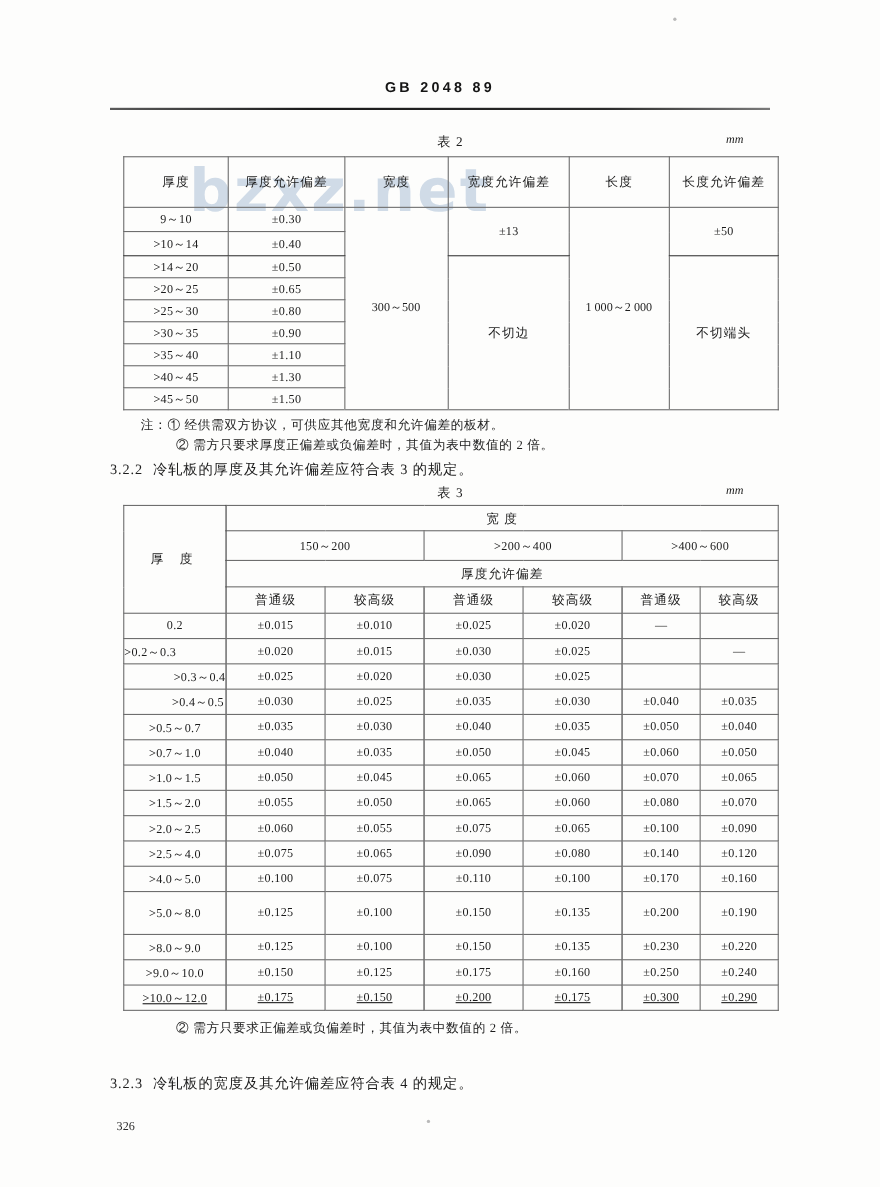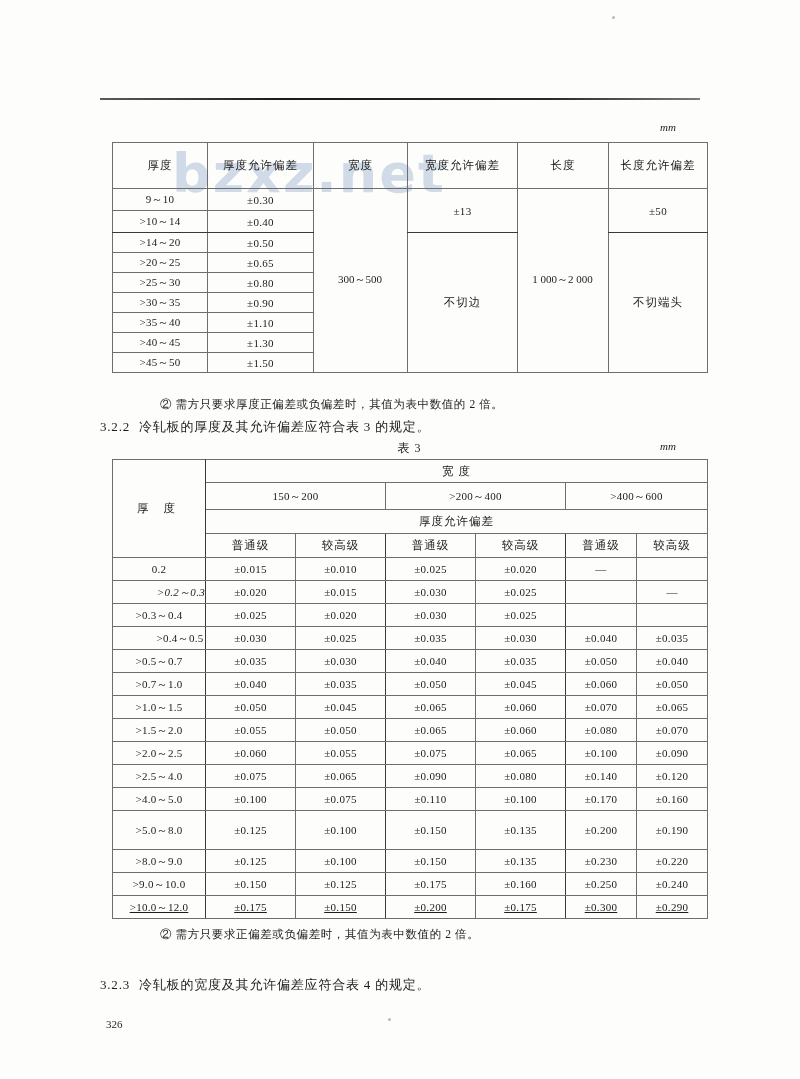--- a/index.html
+++ b/index.html
@@ -141,22 +141,24 @@
     border-radius: 50%;
   }
 </style>
 </head>
 <body>
 
 <div class="page">
 
   <div class="watermark">bzxz.net</div>
 
+  <div class="doc-header">GB  2048   89</div>
   <div class="header-rule"></div>
 
+  <div class="tbl-caption" style="top:121px;">表 2</div>
   <div class="tbl-unit" style="top:121px; left:660px;">mm</div>
 
   <table class="gb" id="table2" style="top:142px;">
     <colgroup>
       <col style="width:95px">
         <col style="width:106px">
         <col style="width:94px">
       <col style="width:110px">
         <col style="width:91px">
         <col style="width:99px">
@@ -215,20 +217,21 @@
       <tr class="outer-bot" style="height:20px;">
         <td class="num">&gt;45～50</td>
         <td class="num">±1.50</td>
       </tr>
     </tbody>
   </table>
 
   <div class="block" style="left:313px; top:272px; width:94px; text-align:center; font-size:11px;">300～500</div>
   <div class="block" style="left:517px; top:272px; width:91px; text-align:center; font-size:11px;">1 000～2 000</div>
 
+  <div class="note-line" style="left:128px; top:379px;">注：① 经供需双方协议，可供应其他宽度和允许偏差的板材。</div>
   <div class="note-line" style="left:160px; top:397px;">② 需方只要求厚度正偏差或负偏差时，其值为表中数值的 2 倍。</div>
 
   <div class="clause" style="left:100px; top:418px;">
     <span class="no">3.2.2</span><span>冷轧板的厚度及其允许偏差应符合表 3 的规定。</span>
   </div>
 
   <div class="tbl-caption" style="top:440px;">表 3</div>
   <div class="tbl-unit" style="top:440px; left:660px;">mm</div>
 
   <table class="gb" id="table3" style="top:459px;">
@@ -267,30 +270,30 @@
         <tr style="height: 23px;">
           <td class="num thick-r" style="text-align: center;">0.2</td>
           <td class="num">±0.015</td>
           <td class="num thick-r">±0.010</td>
           <td class="num">±0.025</td>
           <td class="num thick-r">±0.020</td>
           <td class="num">—</td>
           <td class="num"></td>
         </tr>
         <tr style="height: 23px;">
-          <td class="num thick-r" style="text-align: right; font-style: italic;">&gt;0.2～0.3</td>
+          <td class="num thick-r" style="text-align: left;">&gt;0.2～0.3</td>
           <td class="num">±0.020</td>
           <td class="num thick-r">±0.015</td>
           <td class="num">±0.030</td>
           <td class="num thick-r">±0.025</td>
           <td class="num"></td>
           <td class="num">—</td>
         </tr>
         <tr style="height: 23px;">
-          <td class="num thick-r" style="text-align: center;">&gt;0.3～0.4</td>
+          <td class="num thick-r" style="text-align: right;">&gt;0.3～0.4</td>
           <td class="num">±0.025</td>
           <td class="num thick-r">±0.020</td>
           <td class="num">±0.030</td>
           <td class="num thick-r">±0.025</td>
           <td class="num"></td>
           <td class="num"></td>
         </tr>
         <tr style="height: 23px;">
           <td class="num thick-r" style="text-align: center; padding-left: 42px;">&gt;0.4～0.5</td>
           <td class="num">±0.030</td>

